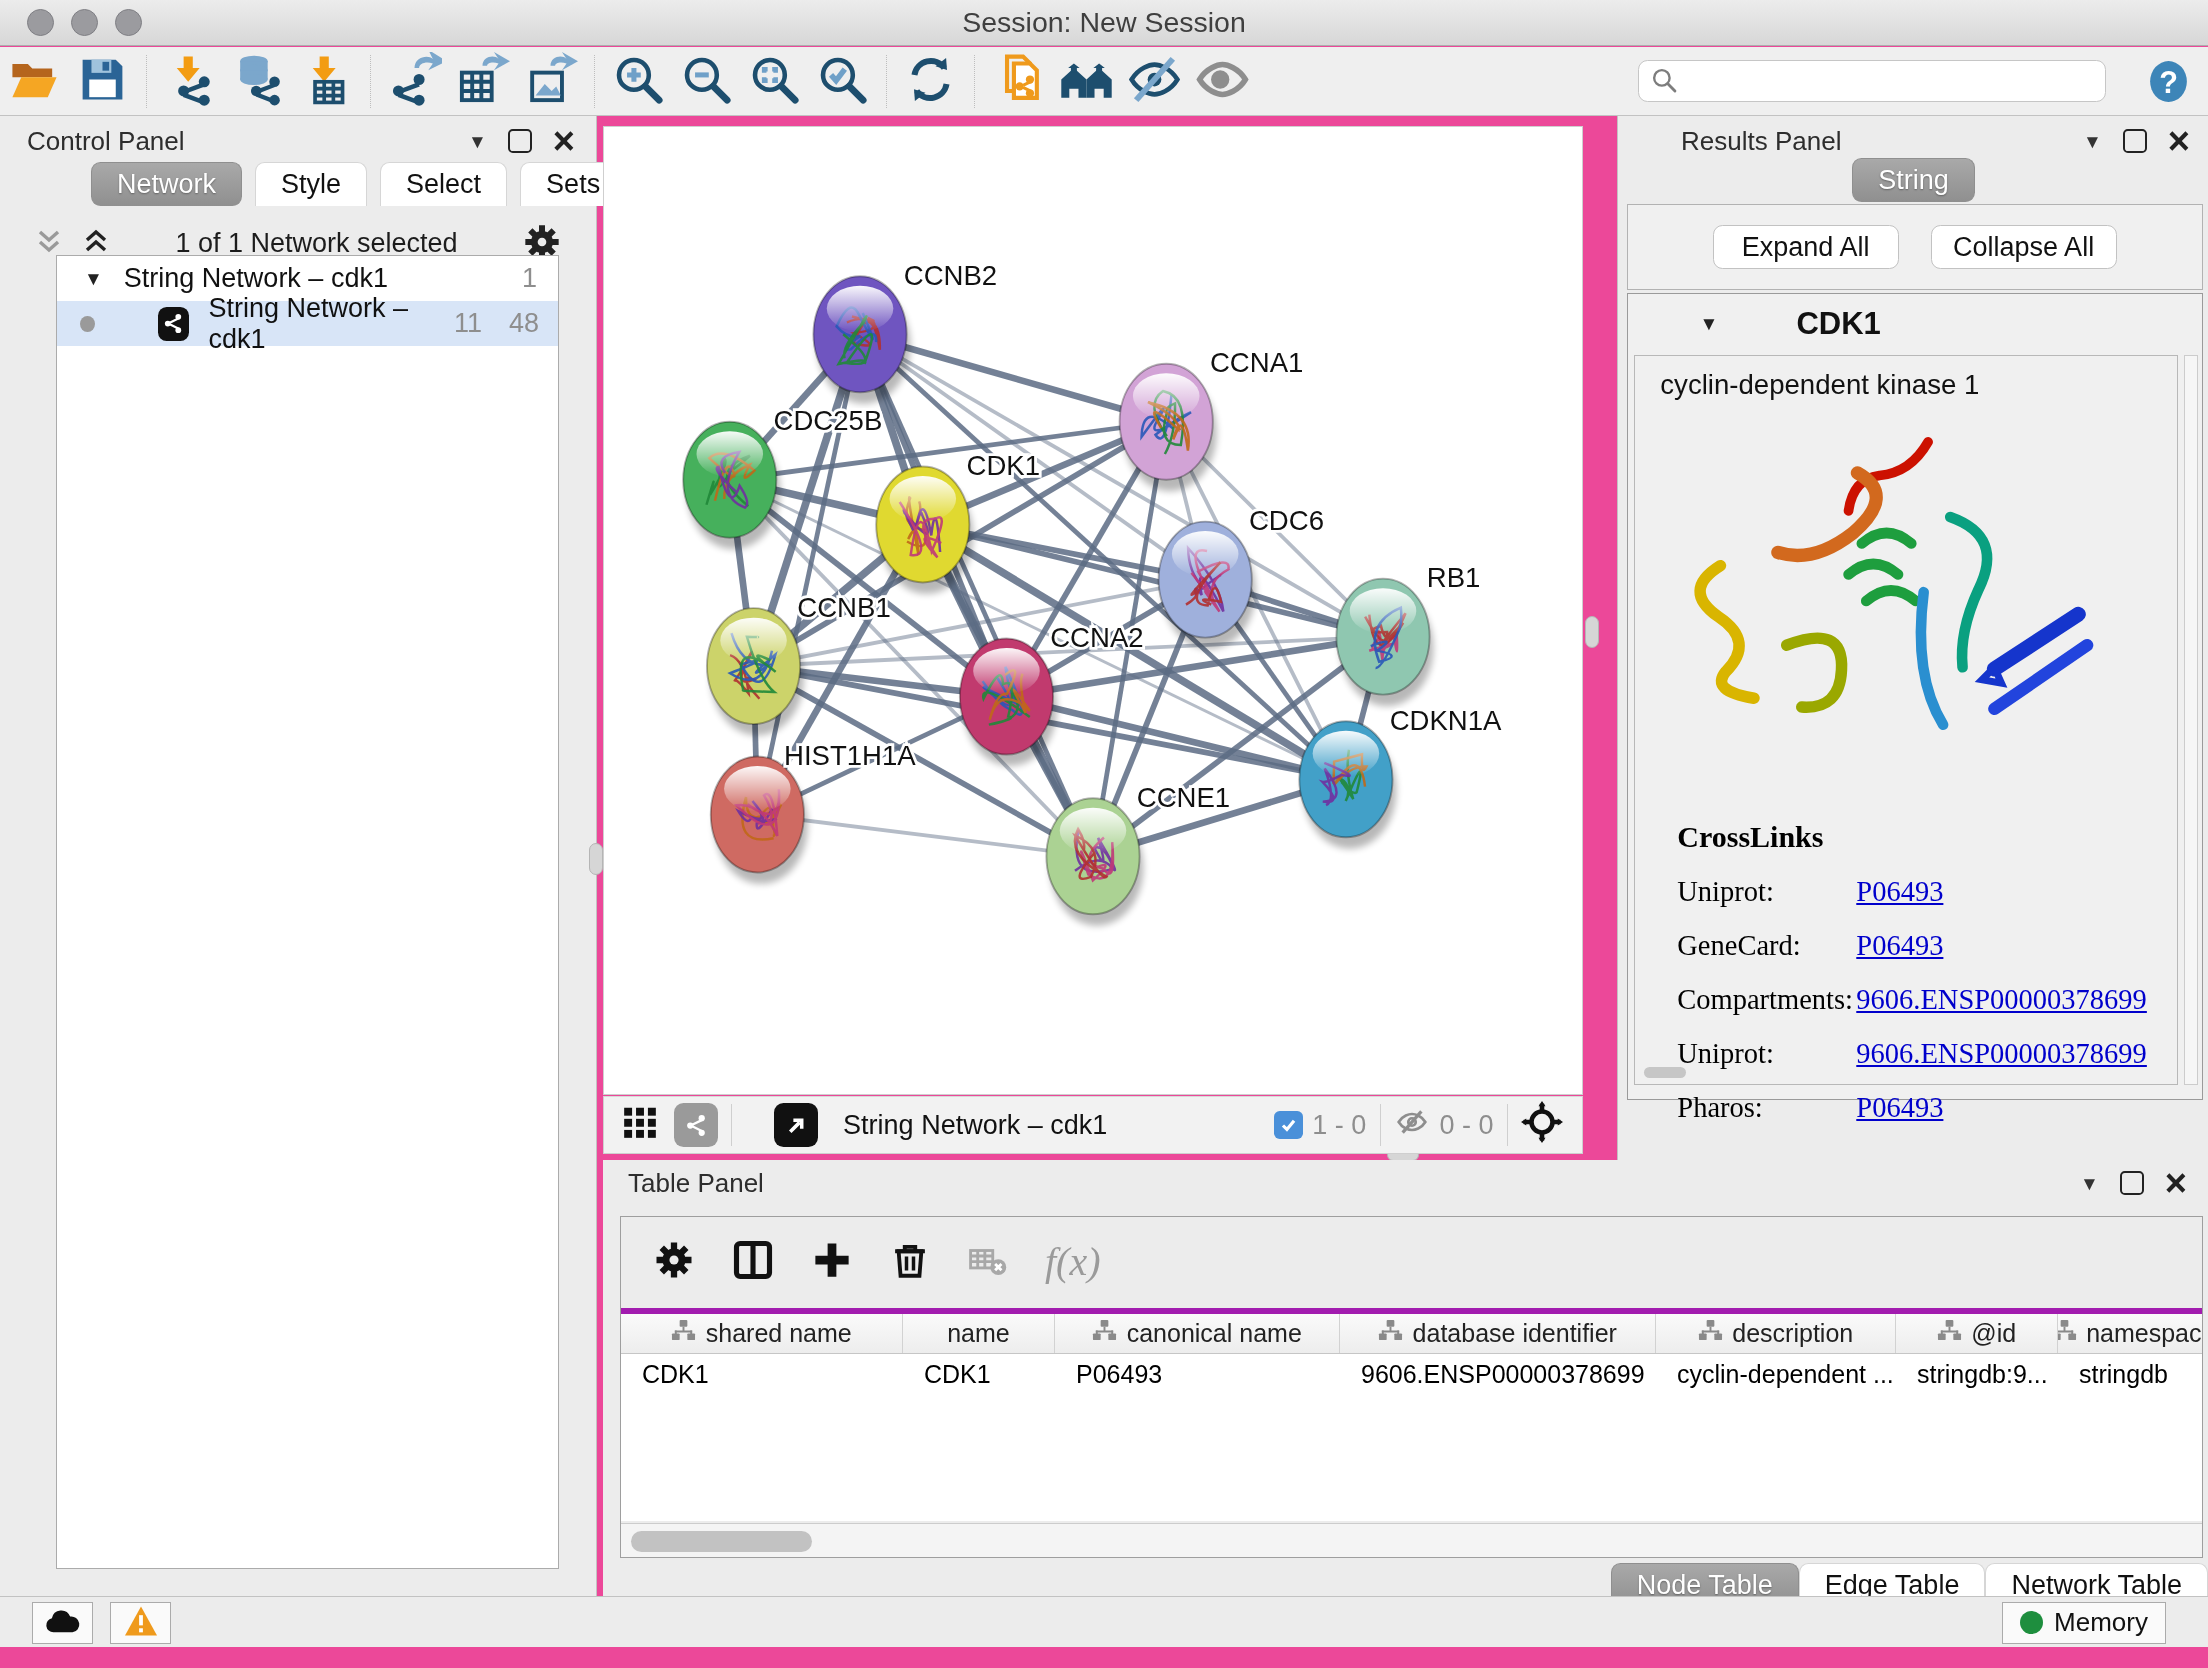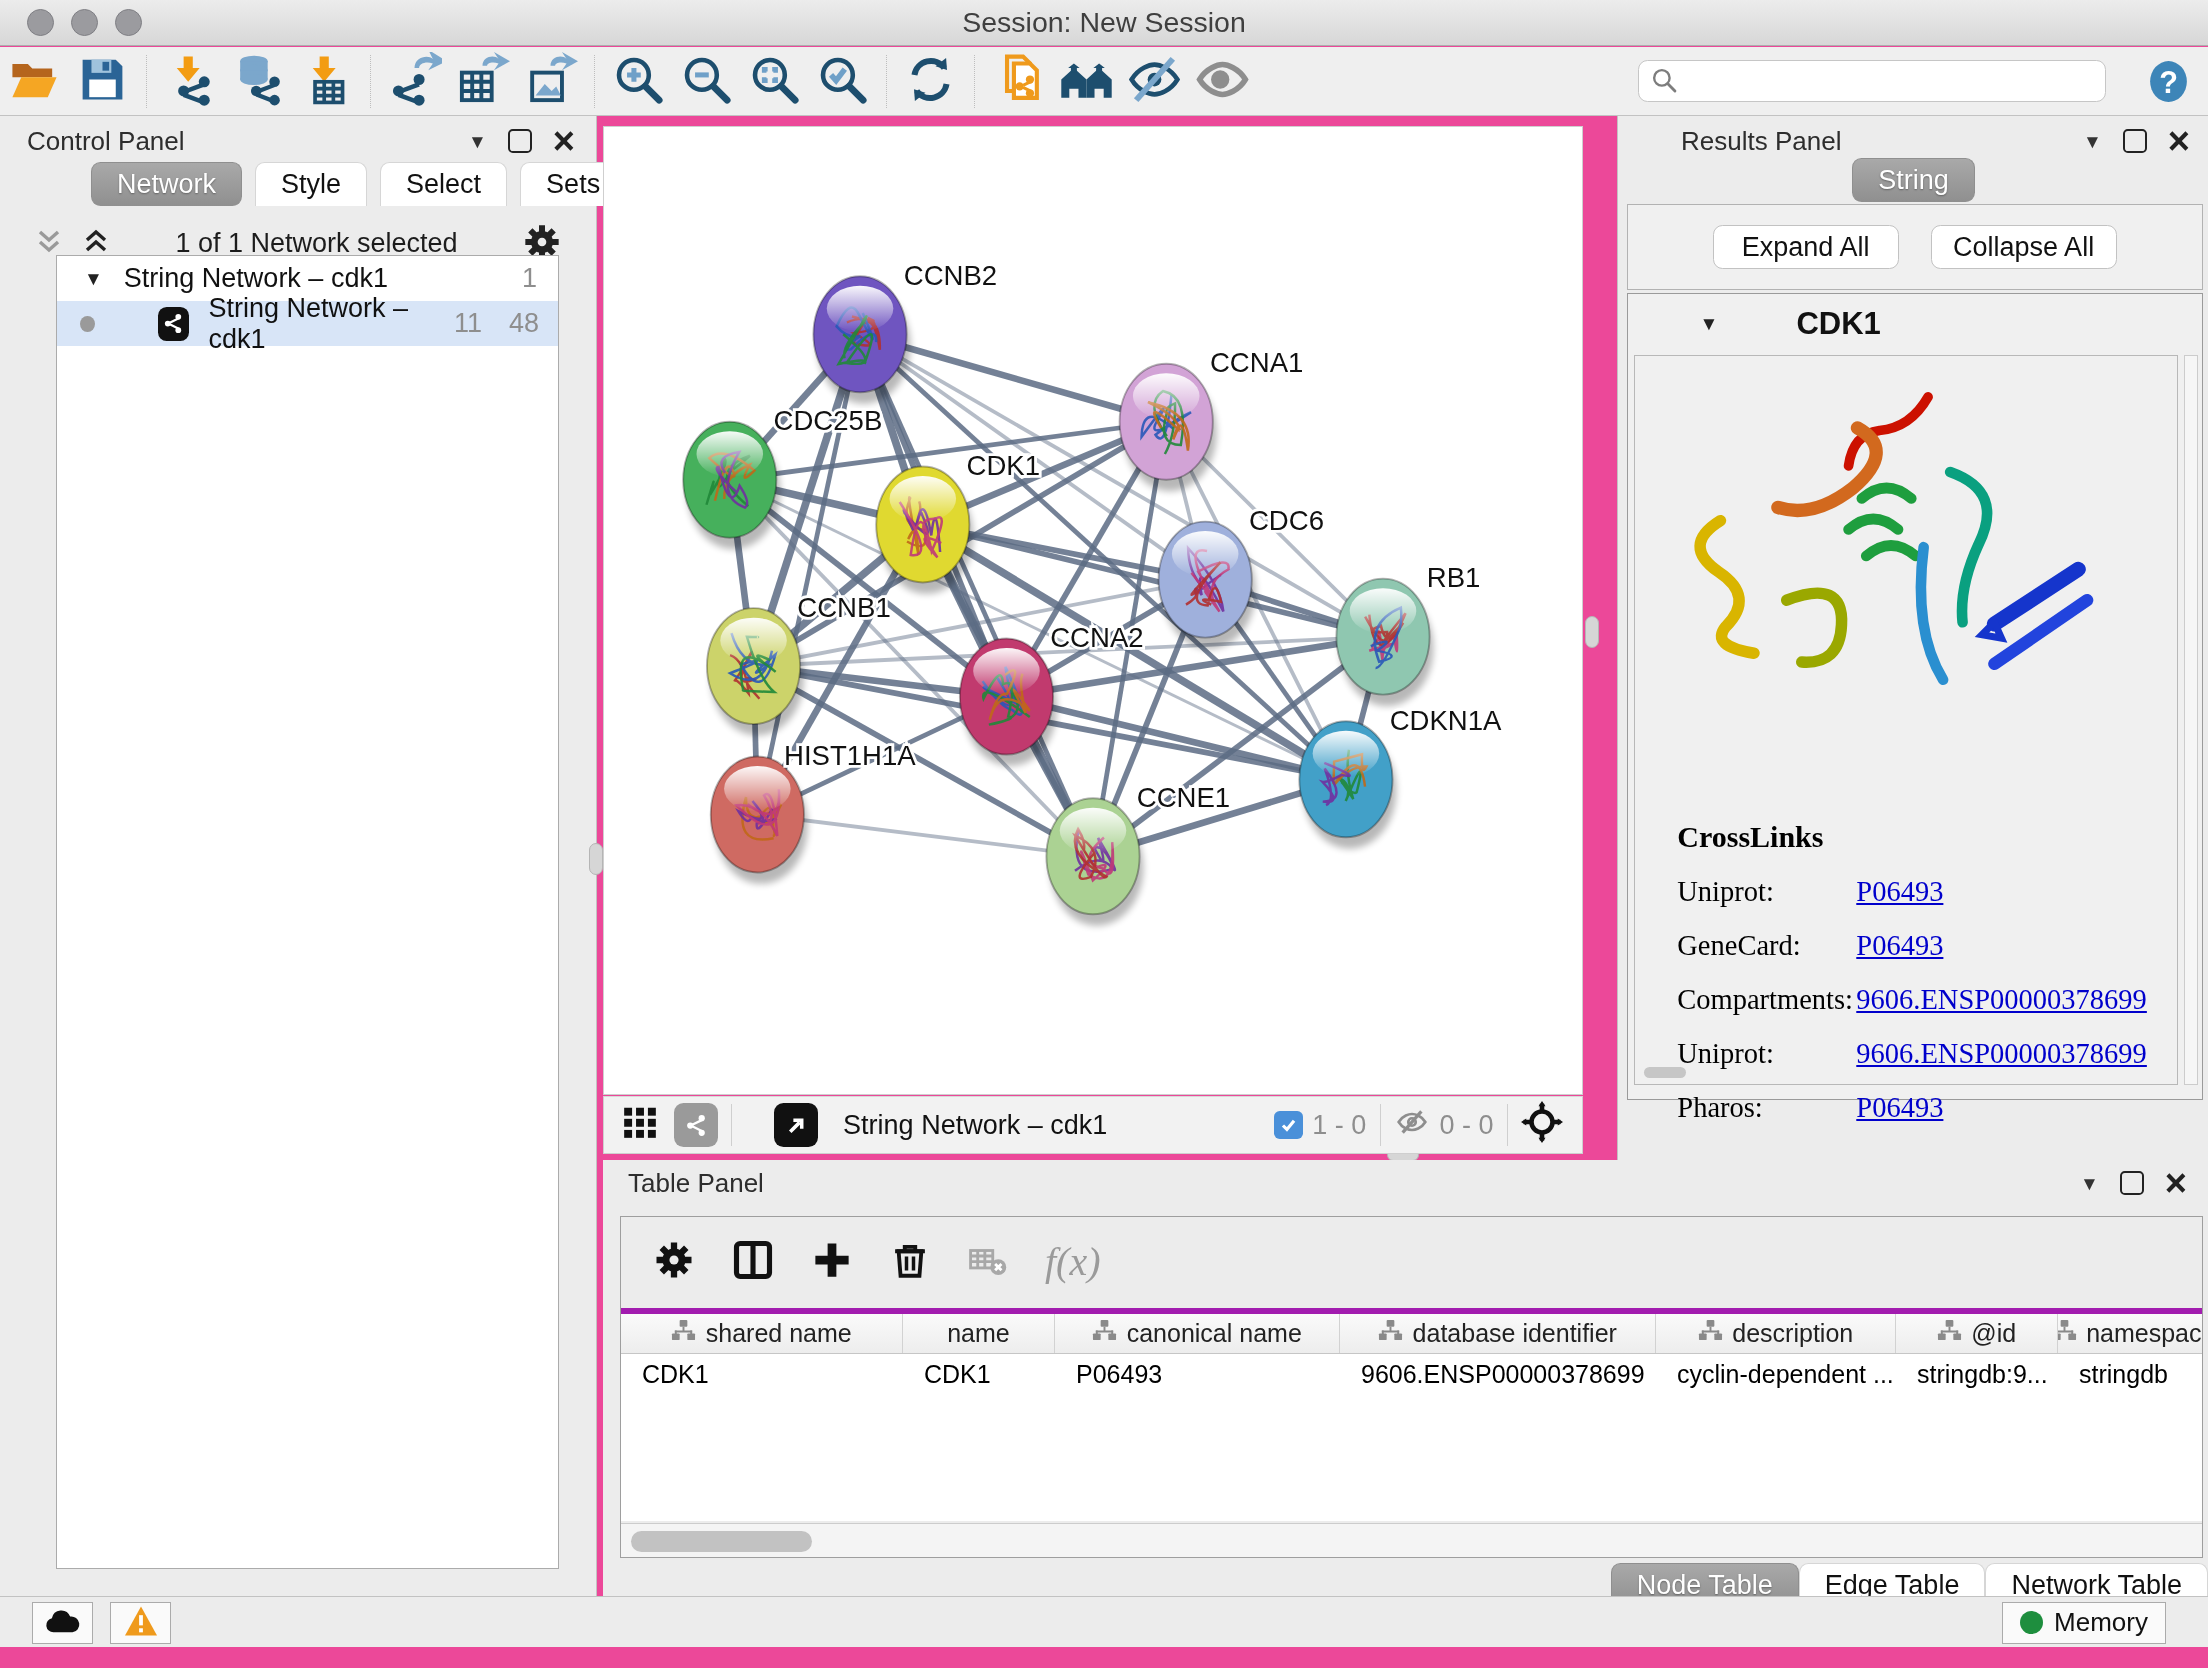--- a/index.html
+++ b/index.html
@@ -594,20 +594,21 @@
     <div id="rp-box1">
       <span class="rp-btn">Expand All</span>
       <span class="rp-btn">Collapse All</span>
     </div>
     <div id="rp-box2">
       <div id="rp-cdk-header">
         <span style="margin-left:72px;font-size:19px;color:#222">▼</span>
         <span class="name">CDK1</span>
       </div>
       <div id="rp-content">
+        <div id="rp-desc">cyclin-dependent kinase 1</div>
         <svg width="514" height="380" viewBox="0 0 560 430" style="margin:9.5px 0 0 13.3px">
           <g fill="none" stroke-linecap="round">
             <path d="M305 35 q-20 35 -55 38 q-30 4 -35 40" stroke="#cc1100" stroke-width="11"></path>
             <path d="M225 70 q45 25 -5 68 q-45 35 -85 22" stroke="#d2691e" stroke-width="15"></path>
             <path d="M70 175 q-45 28 -2 58 q42 28 8 62 q-18 22 32 30" stroke="#d9b500" stroke-width="13"></path>
             <path d="M145 265 q65 -25 62 28 q-2 45 -45 42" stroke="#9aa800" stroke-width="13"></path>
             <path d="M230 150 q28 -24 56 0 M215 185 q28 -24 56 0 M235 215 q28 -24 56 0" stroke="#1e9e3e" stroke-width="12"></path>
             <path d="M330 120 q62 22 32 82 q-22 48 -18 88" stroke="#0aa080" stroke-width="12"></path>
             <path d="M300 205 q-12 95 22 150" stroke="#2a8fd0" stroke-width="12"></path>
             <path d="M475 230 l-95 62" stroke="#1535cc" stroke-width="17"></path>

